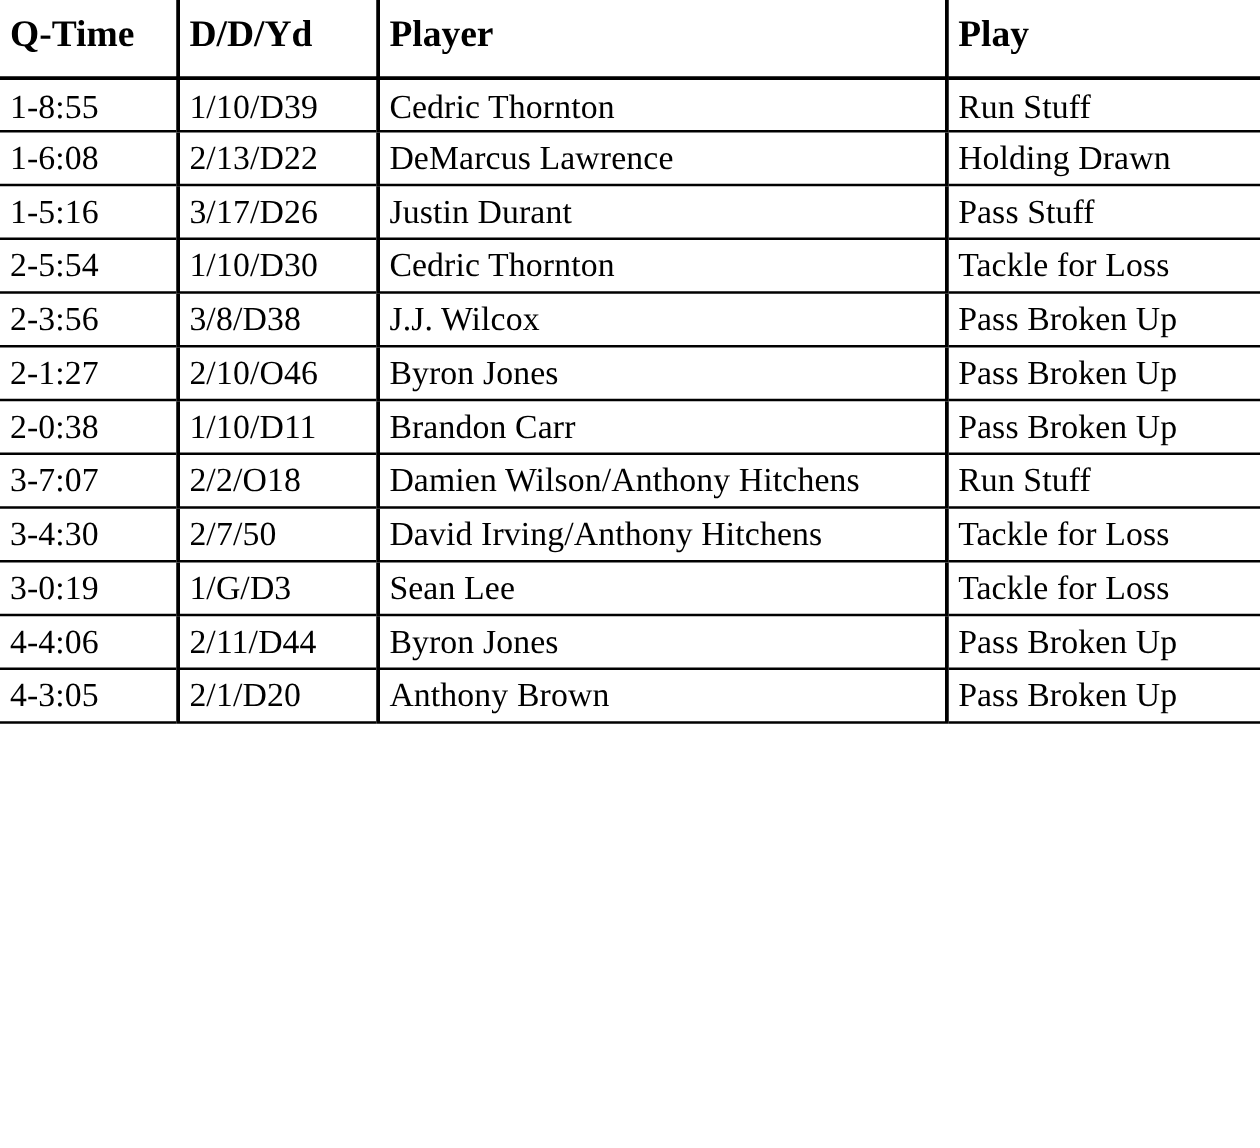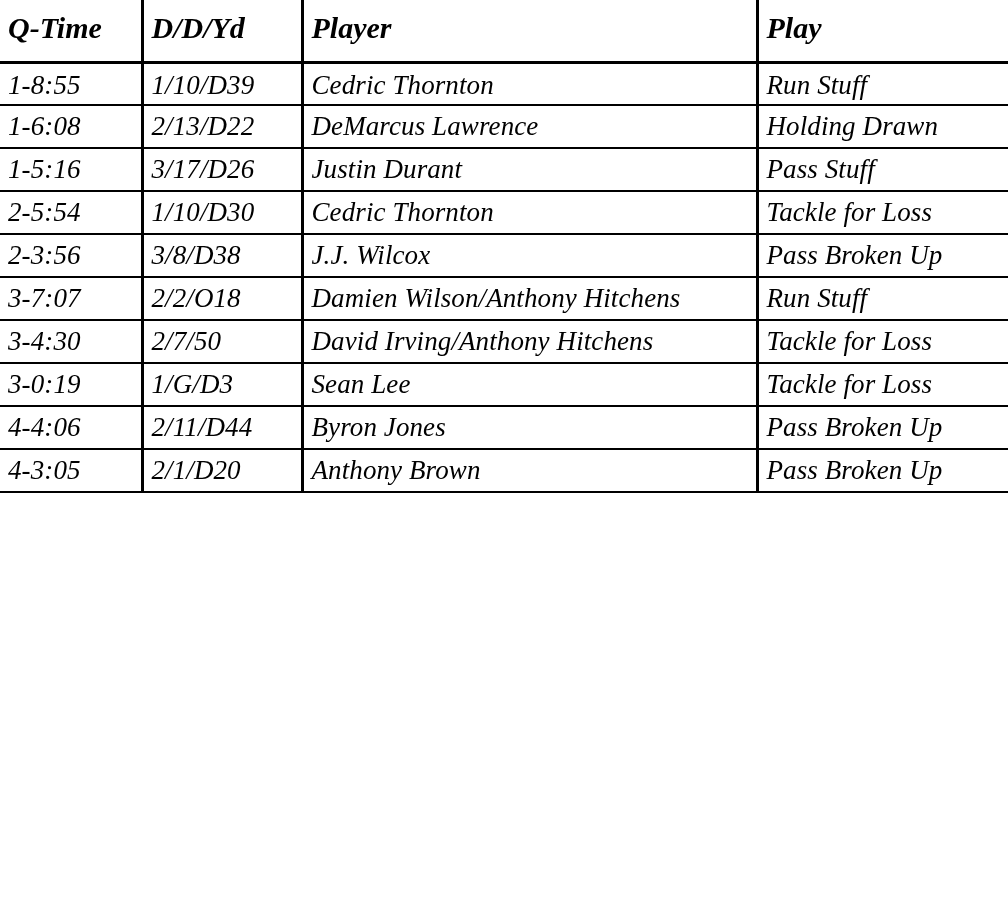--- a/index.html
+++ b/index.html
@@ -12,21 +12,20 @@
     height: 918px;
     font-family: "Liberation Serif", "DejaVu Serif", serif;
     color: #000000;
     overflow: hidden;
   }
   .sheet {
     width: 1008px;
     height: 918px;
     position: relative;
     box-sizing: border-box;
-    font-style: italic;
   }
   table.stat-table {
     border-collapse: collapse;
     width: 1008px;
     table-layout: fixed;
   }
   table.stat-table col.c-qtime  { width: 142px; }
   table.stat-table col.c-dddyd  { width: 160px; }
   table.stat-table col.c-player { width: 455px; }
   table.stat-table col.c-play   { width: 251px; }
@@ -109,20 +108,32 @@
         <td>Cedric Thornton</td>
         <td>Tackle for Loss</td>
       </tr>
       <tr>
         <td>2-3:56</td>
         <td>3/8/D38</td>
         <td>J.J. Wilcox</td>
         <td>Pass Broken Up</td>
       </tr>
       <tr>
+        <td>2-1:27</td>
+        <td>2/10/O46</td>
+        <td>Byron Jones</td>
+        <td>Pass Broken Up</td>
+      </tr>
+      <tr>
+        <td>2-0:38</td>
+        <td>1/10/D11</td>
+        <td>Brandon Carr</td>
+        <td>Pass Broken Up</td>
+      </tr>
+      <tr>
         <td>3-7:07</td>
         <td>2/2/O18</td>
         <td>Damien Wilson/Anthony Hitchens</td>
         <td>Run Stuff</td>
       </tr>
       <tr>
         <td>3-4:30</td>
         <td>2/7/50</td>
         <td>David Irving/Anthony Hitchens</td>
         <td>Tackle for Loss</td>

